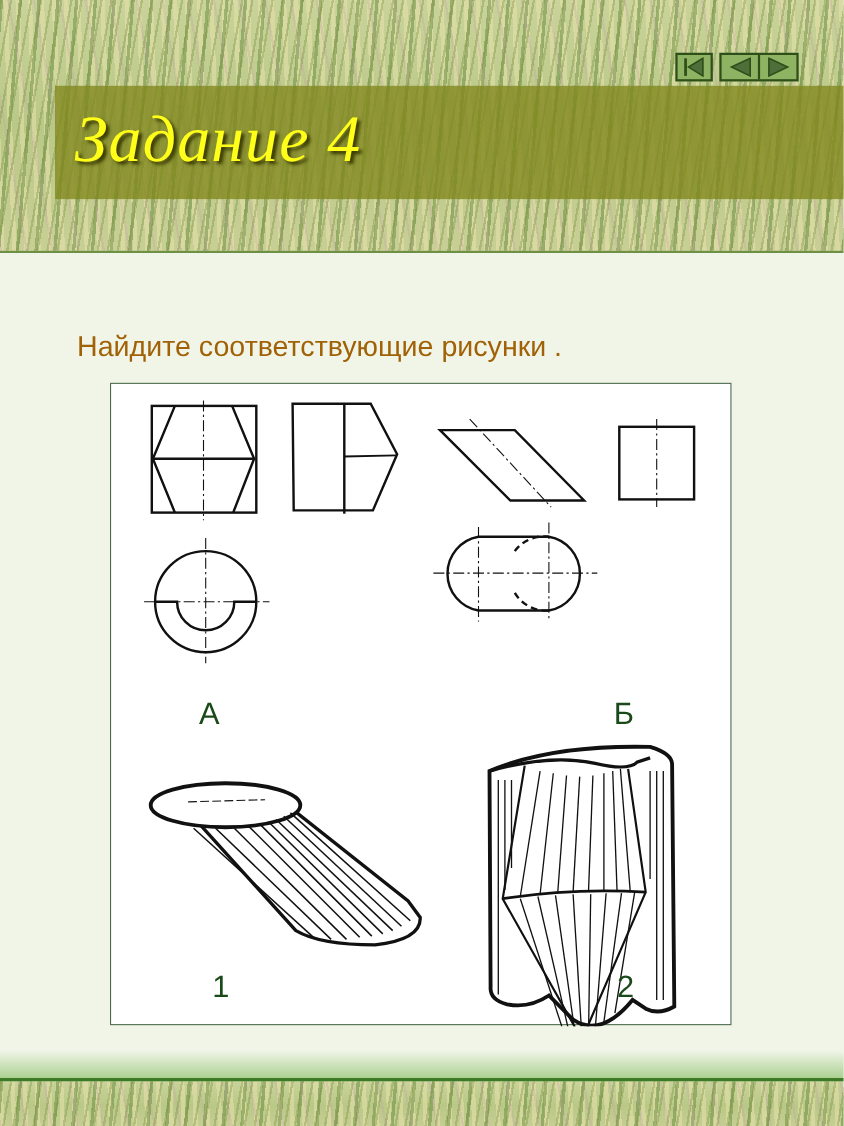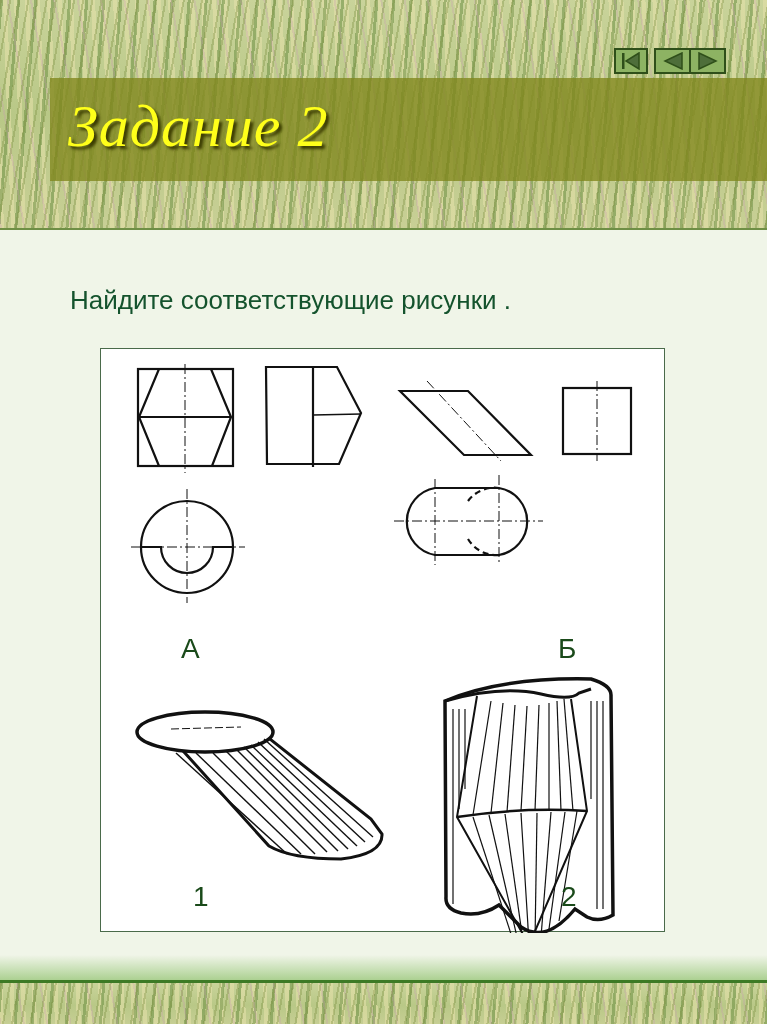--- a/index.html
+++ b/index.html
@@ -40,38 +40,38 @@
   .navbtn {
     height:26px; background:#8db363; border:2px solid #2f4f1a;
     display:flex; align-items:center; justify-content:center; box-sizing:border-box;
     cursor:pointer;
   }
   .navbtn.first { width:34px; }
   .navbtn.pair { width:72px; padding:0; }
   .navbtn.pair .half { width:35px; height:100%; display:flex; align-items:center; justify-content:center; }
   .navbtn.pair .half + .half { border-left:2px solid #2f4f1a; }
   .subtitle {
-    position:absolute; left:70px; top:285px;
-    font-size:26px; color:#14532d;
+    position:absolute; left:70px; top:300px;
+    font-size:26px; color:#a16207;
   }
   .frame {
     position:absolute; left:100px; top:348px; width:565px; height:584px;
     background:#ffffff; border:1px solid #4a6a4a; box-sizing:border-box;
   }
   .frame svg { position:absolute; left:0; top:0; }
   .lbl {
     position:absolute; font-size:28px; color:#1a4a1a;
   }
 </style>
 </head>
 <body>
 
 <div class="grass grass-top"></div>
 <div class="title-band"></div>
-<div class="title">Задание 2</div>
+<div class="title">Задание 4</div>
 
 <div class="nav">
   <div class="navbtn first">
     <svg width="24" height="18" viewBox="0 0 24 18">
       <rect x="3" y="1" width="2.5" height="16" fill="#2f4f1a"></rect>
       <polygon points="20,1 7,9 20,17" fill="#4e6e3a" stroke="#2f4f1a" stroke-width="1.5"></polygon>
     </svg>
   </div>
   <div class="navbtn pair">
     <div class="half">

